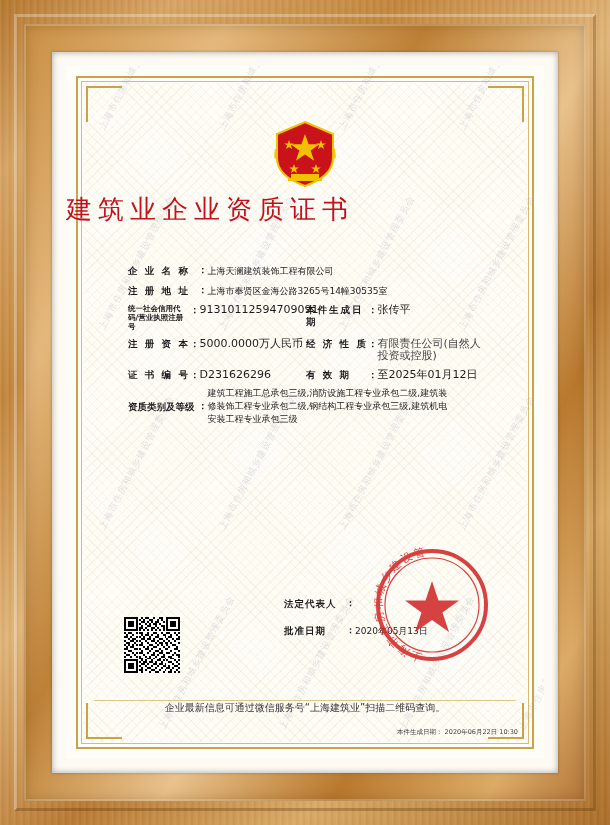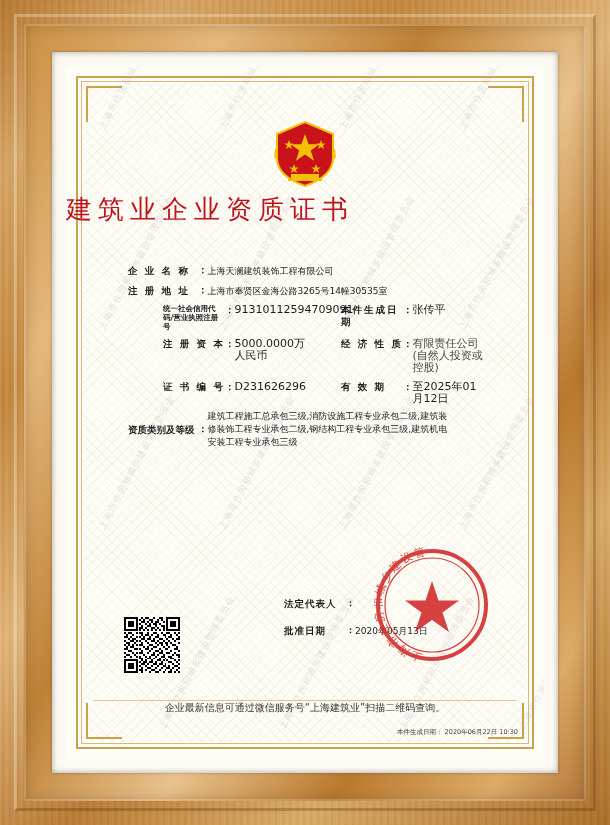--- a/index.html
+++ b/index.html
@@ -165,21 +165,21 @@
     flex: 0 0 8px;
     font-weight: bold;
   }
   .val {
     flex: 1 1 auto;
     line-height: 12px;
     font-size: 9px;
   }
   .row2 { display: flex; width: 356px; }
   .half { display: flex; width: 50%; align-items: flex-start; }
-  .half .lbl { width: 62px; flex: 0 0 62px; margin-left: 35px; }
+  .half .lbl { width: 62px; flex: 0 0 62px; }
   .half .val { font-size: 11px; }
   .tiny-note { font-size: 6.5px; color: #444; }
   .val-wrap { line-height: 13px; }
 
   
   .qr {
     position: absolute;
     left: 58px;
     bottom: 86px;
     width: 56px; height: 56px;

